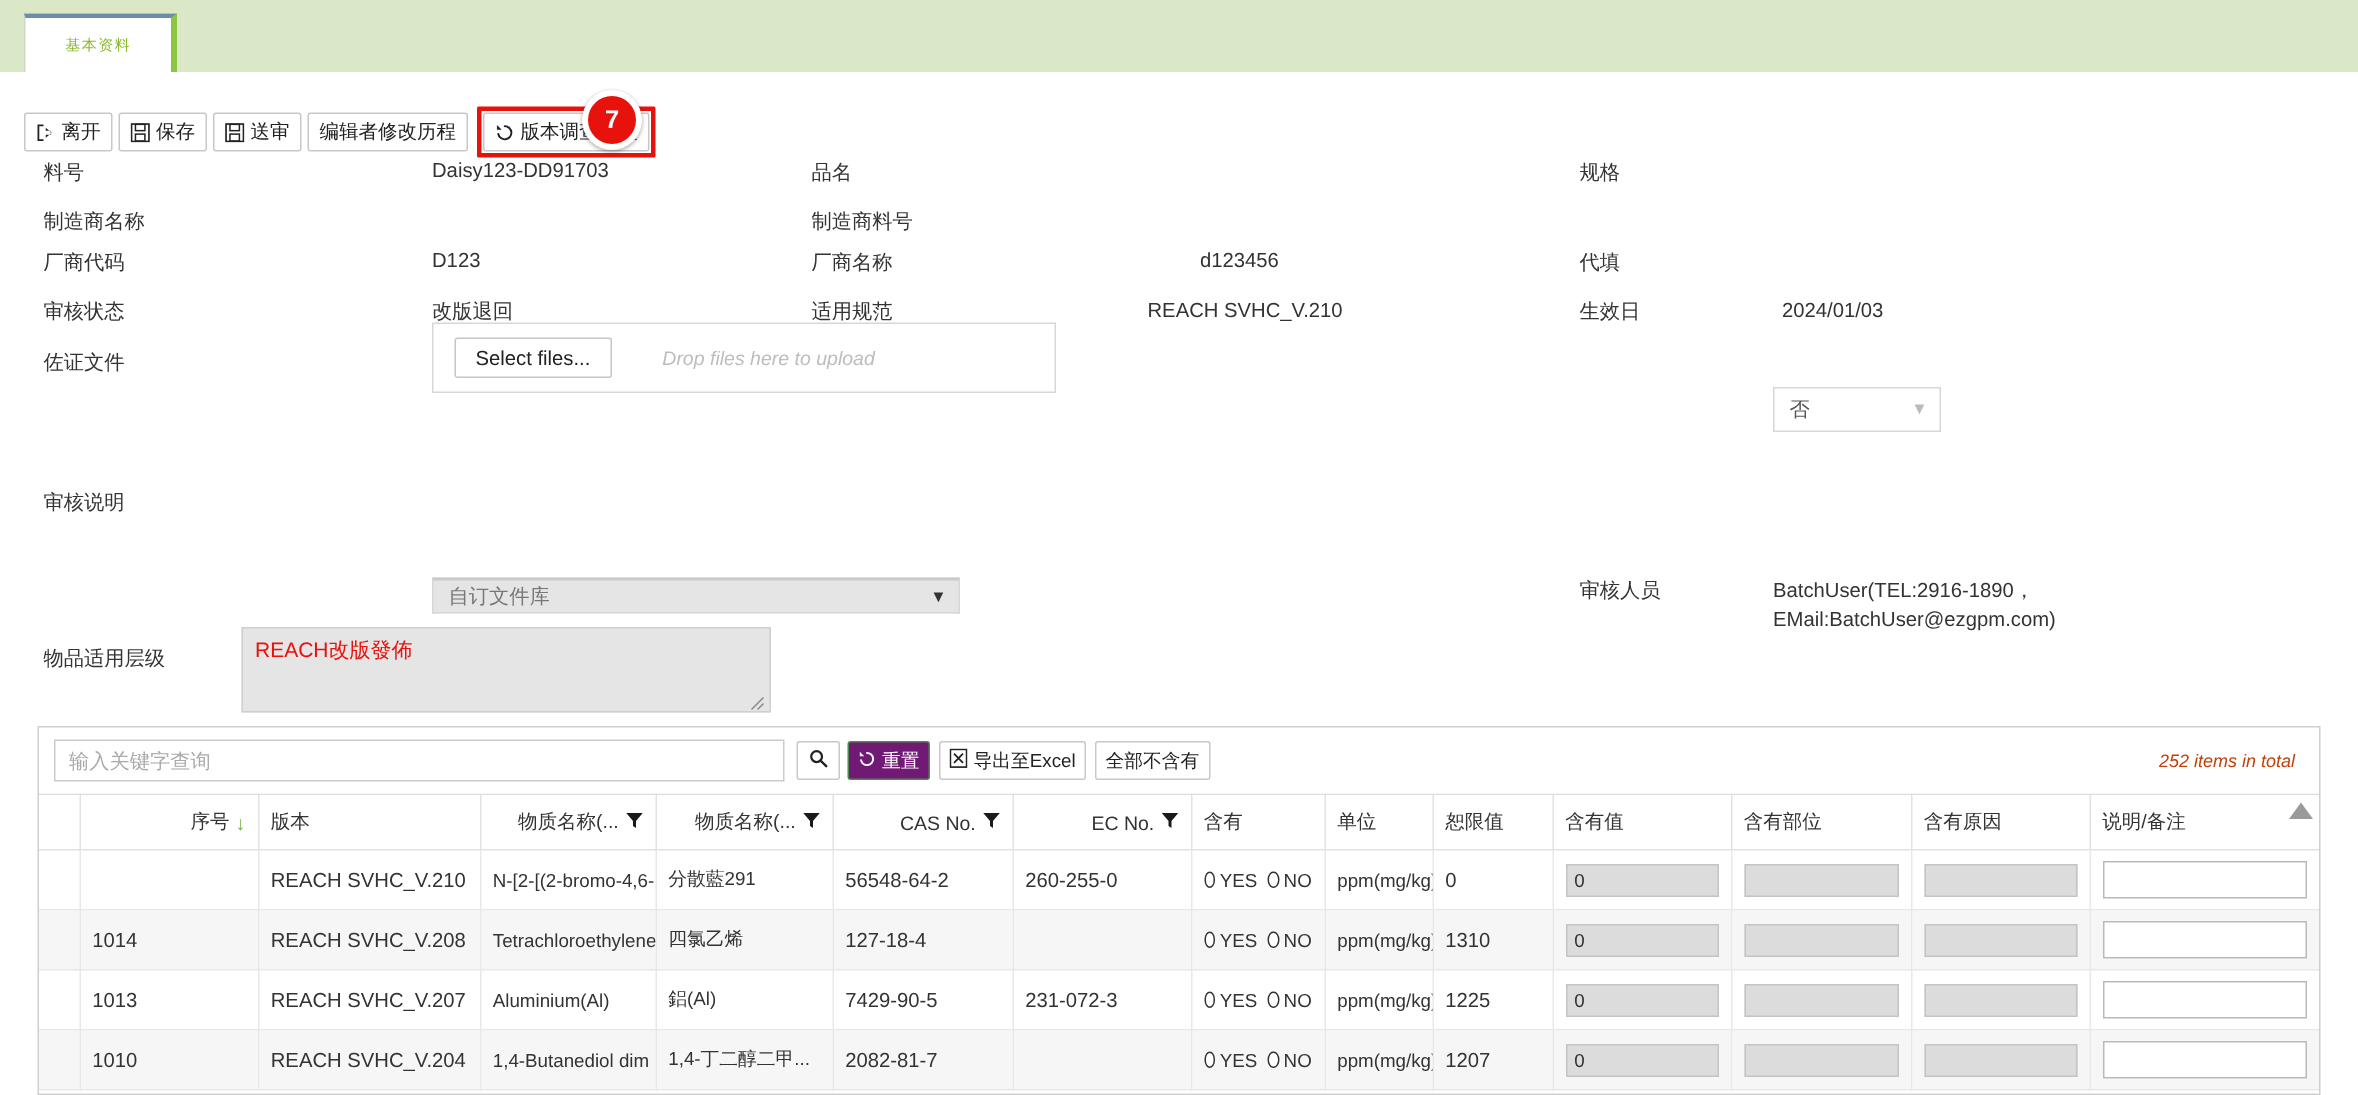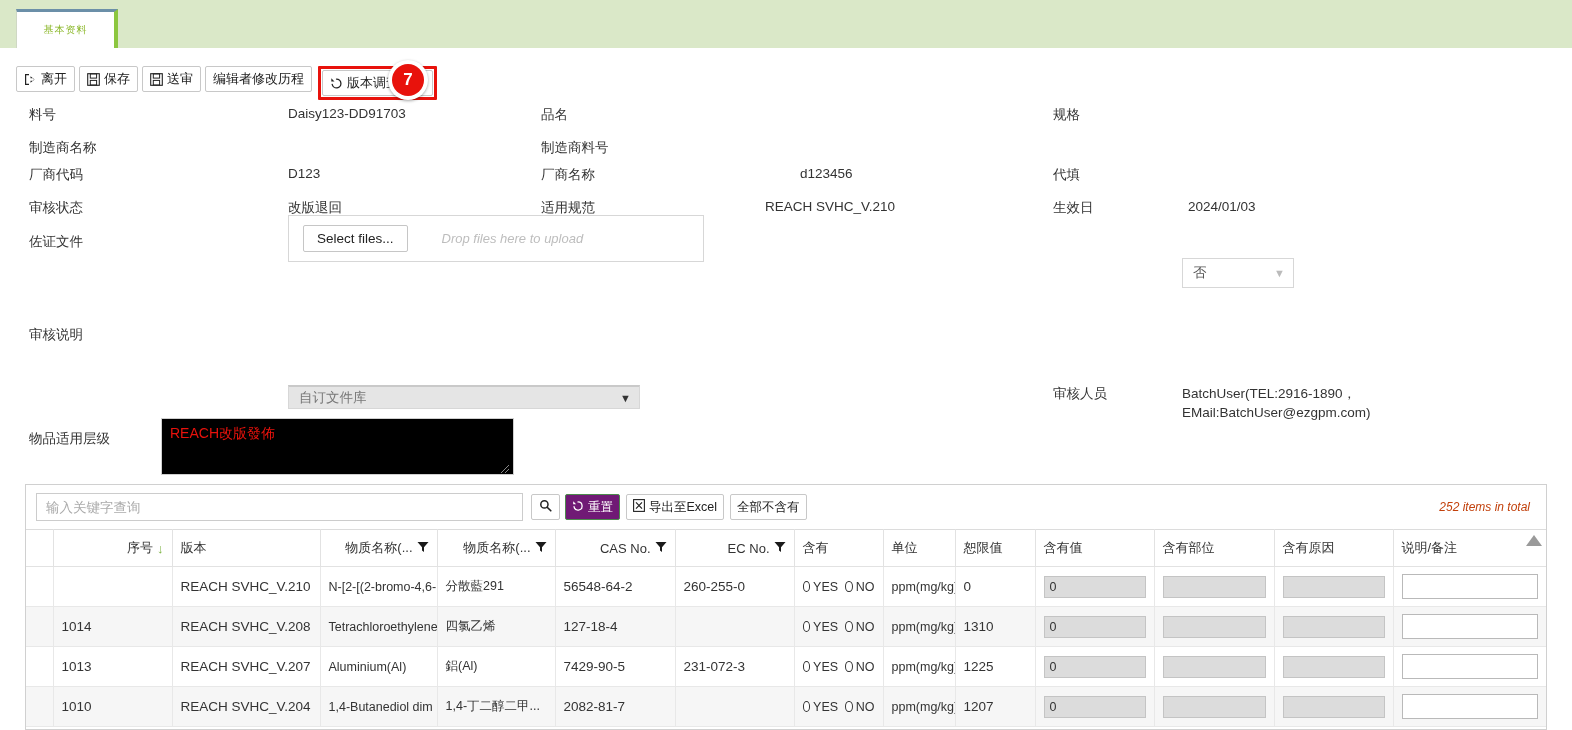--- a/index.html
+++ b/index.html
@@ -20,21 +20,21 @@
     position:absolute;left:16px;top:9px;width:102px;height:39px;
     background:#ffffff;
     border-top:3px solid #6b8fa8;
     border-left:1px solid #cfd8c4;
     border-right:4px solid #8cc63f;
     box-sizing:border-box;
     display:flex;align-items:center;justify-content:center;
   }
   .tab-label{color:#8cb82b;font-size:10px;letter-spacing:1px;}
   
-  .toolbar{position:absolute;left:16px;top:66px;height:44px;display:flex;align-items:flex-start;gap:4px;}
+  .toolbar{position:absolute;left:16px;top:66px;height:44px;display:flex;align-items:center;gap:4px;}
   .tbtn{
     height:26px;box-sizing:border-box;
     border:1px solid #c8c8c8;background:#fff;border-radius:2px;
     display:flex;align-items:center;gap:4px;padding:0 7px;
     font-size:13px;color:#222;cursor:pointer;white-space:nowrap;
   }
   .tbtn svg{display:block;}
   .hl-wrap{border:3px solid #e8120c;padding:1px;display:inline-flex;border-radius:1px;margin-left:2px;}
   .hl-wrap .tbtn{border:1px solid #c8c8c8;}
   .badge7{
@@ -73,21 +73,21 @@
   .sel2{
     position:absolute;left:1182px;top:158px;width:112px;height:30px;
     border:1px solid #d7d7d7;background:#fff;box-sizing:border-box;
     display:flex;align-items:center;justify-content:space-between;padding:0 8px 0 10px;
     font-size:13.5px;color:#555;cursor:pointer;
   }
   .sel2 .caret{color:#bbb;font-size:11px;}
   
   .ta{
     position:absolute;left:161px;top:318px;width:353px;height:57px;
-    background:#000000;border:1px solid #cfcfcf;box-sizing:border-box;
+    background:#e5e5e5;border:1px solid #cfcfcf;box-sizing:border-box;
     color:#e8120c;font-size:14px;padding:6px 8px;
     font-family:"Liberation Sans","DejaVu Sans",sans-serif;
     resize:none;overflow:hidden;
   }
   .ta-grip{position:absolute;left:498px;top:362px;width:12px;height:12px;pointer-events:none;}
   
   .radiorow{position:absolute;left:288px;top:430px;display:flex;align-items:center;gap:4px;font-size:12px;color:#333;}
   .rad{width:13px;height:13px;border-radius:50%;border:1.5px solid #777;box-sizing:border-box;display:inline-block;position:relative;cursor:pointer;background:#fff;}
   .rad.on::after{content:"";position:absolute;left:2.5px;top:2.5px;width:5px;height:5px;border-radius:50%;background:#555;}
   .hint{position:absolute;left:288px;top:458px;font-size:13px;color:#2643d6;white-space:nowrap;}

